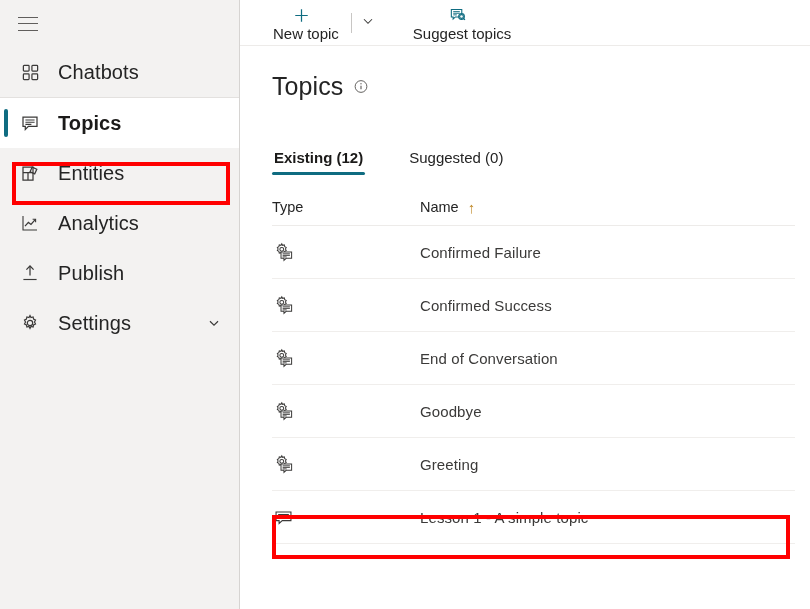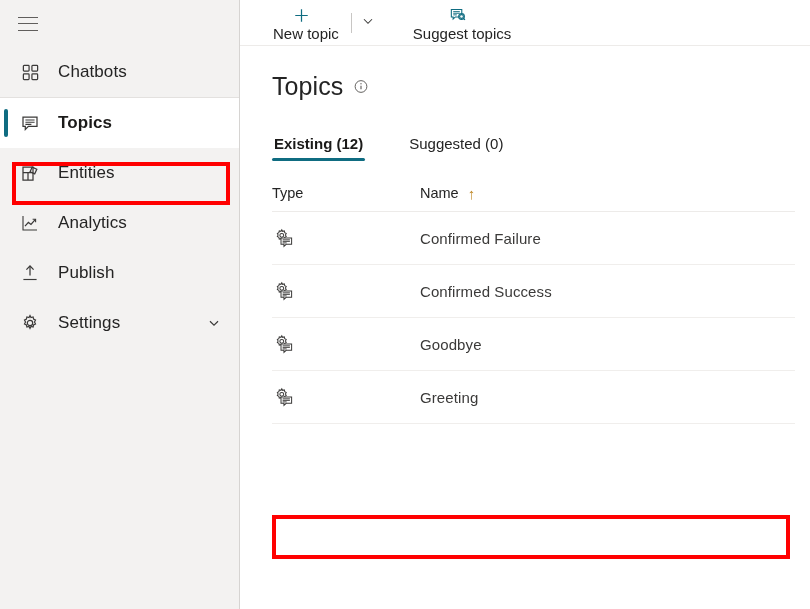--- a/index.html
+++ b/index.html
@@ -73,21 +73,21 @@
     width: 24px;
     height: 24px;
     display: flex;
     align-items: center;
     justify-content: center;
     flex: 0 0 24px;
     color: #3b3a39;
   }
   .nav-item .nav-label {
     margin-left: 16px;
-    font-size: 17px;
+    font-size: 20px;
     letter-spacing: 0.1px;
     color: #242424;
   }
   .nav-item.selected {
     background: #ffffff;
   }
   .nav-item.selected .nav-label {
     font-weight: bold;
     color: #1b1a19;
   }
@@ -211,21 +211,21 @@
     color: #605e5c;
     display: inline-flex;
     align-items: center;
     cursor: pointer;
   }
 
   .tabs {
     display: flex;
     align-items: flex-end;
     padding-left: 32px;
-    margin-top: 26px;
+    margin-top: 40px;
     height: 34px;
   }
   .tab {
     position: relative;
     font-size: 15px;
     color: #242424;
     padding: 0 2px 9px 2px;
     margin-right: 42px;
     cursor: pointer;
     white-space: nowrap;
@@ -479,49 +479,73 @@
               <path d="M9.2 1.9l.85 1.6 1.8-.42.42 1.8 1.6.85-.85 1.6.85 1.6-1.6.85-.42 1.8-1.8-.42-.85 1.6-.85-1.6-1.8.42-.42-1.8-1.6-.85.85-1.6-.85-1.6 1.6-.85.42-1.8 1.8.42z"></path>
               <circle cx="9.2" cy="7.7" r="2.05"></circle>
               <path d="M8.4 10.6h11.1v6.5h-5.7l-2.3 2.1v-2.1H8.4z" fill="#ffffff"></path>
               <path d="M10.1 12.4h7.6M10.1 14h7.6M10.1 15.6h4.2" stroke-width="1"></path>
             </svg>
           </span>
         </div>
         <div class="cell-name">Confirmed Success</div>
       </div>
 
-
-
       <div class="t-row">
         <div class="cell-type">
           <span class="topic-icon">
             <svg width="21" height="21" viewBox="0 0 22 22" fill="none" stroke="currentColor" stroke-width="1.05">
               <path d="M9.2 1.9l.85 1.6 1.8-.42.42 1.8 1.6.85-.85 1.6.85 1.6-1.6.85-.42 1.8-1.8-.42-.85 1.6-.85-1.6-1.8.42-.42-1.8-1.6-.85.85-1.6-.85-1.6 1.6-.85.42-1.8 1.8.42z"></path>
               <circle cx="9.2" cy="7.7" r="2.05"></circle>
               <path d="M8.4 10.6h11.1v6.5h-5.7l-2.3 2.1v-2.1H8.4z" fill="#ffffff"></path>
               <path d="M10.1 12.4h7.6M10.1 14h7.6M10.1 15.6h4.2" stroke-width="1"></path>
             </svg>
           </span>
         </div>
-        <div class="cell-name">Goodbye</div>
-      </div>
+        <div class="cell-name">End of Conversation</div>
+      </div>
+
 
       <div class="t-row">
         <div class="cell-type">
           <span class="topic-icon">
             <svg width="21" height="21" viewBox="0 0 22 22" fill="none" stroke="currentColor" stroke-width="1.05">
               <path d="M9.2 1.9l.85 1.6 1.8-.42.42 1.8 1.6.85-.85 1.6.85 1.6-1.6.85-.42 1.8-1.8-.42-.85 1.6-.85-1.6-1.8.42-.42-1.8-1.6-.85.85-1.6-.85-1.6 1.6-.85.42-1.8 1.8.42z"></path>
               <circle cx="9.2" cy="7.7" r="2.05"></circle>
               <path d="M8.4 10.6h11.1v6.5h-5.7l-2.3 2.1v-2.1H8.4z" fill="#ffffff"></path>
               <path d="M10.1 12.4h7.6M10.1 14h7.6M10.1 15.6h4.2" stroke-width="1"></path>
             </svg>
           </span>
         </div>
+        <div class="cell-name">Goodbye</div>
+      </div>
+
+      <div class="t-row">
+        <div class="cell-type">
+          <span class="topic-icon">
+            <svg width="21" height="21" viewBox="0 0 22 22" fill="none" stroke="currentColor" stroke-width="1.05">
+              <path d="M9.2 1.9l.85 1.6 1.8-.42.42 1.8 1.6.85-.85 1.6.85 1.6-1.6.85-.42 1.8-1.8-.42-.85 1.6-.85-1.6-1.8.42-.42-1.8-1.6-.85.85-1.6-.85-1.6 1.6-.85.42-1.8 1.8.42z"></path>
+              <circle cx="9.2" cy="7.7" r="2.05"></circle>
+              <path d="M8.4 10.6h11.1v6.5h-5.7l-2.3 2.1v-2.1H8.4z" fill="#ffffff"></path>
+              <path d="M10.1 12.4h7.6M10.1 14h7.6M10.1 15.6h4.2" stroke-width="1"></path>
+            </svg>
+          </span>
+        </div>
         <div class="cell-name">Greeting</div>
       </div>
 
+      <div class="t-row">
+        <div class="cell-type">
+          <span class="topic-icon">
+            <svg width="21" height="21" viewBox="0 0 22 22" fill="none" stroke="currentColor" stroke-width="1.15">
+              <path d="M3.2 5.2h15.6v9.1H9.7l-3.3 3v-3H3.2z"></path>
+              <path d="M5.4 7.9h11.2M5.4 10h11.2M5.4 12.1h7" stroke-width="1.05"></path>
+            </svg>
+          </span>
+        </div>
+        <div class="cell-name">Lesson 1 - A simple topic</div>
+      </div>
     </div>
   </section>
 
   <div class="annot" id="annot-topics-nav"></div>
   <div class="annot" id="annot-greeting-row"></div>
 
 </div>
 
 </body></html>

